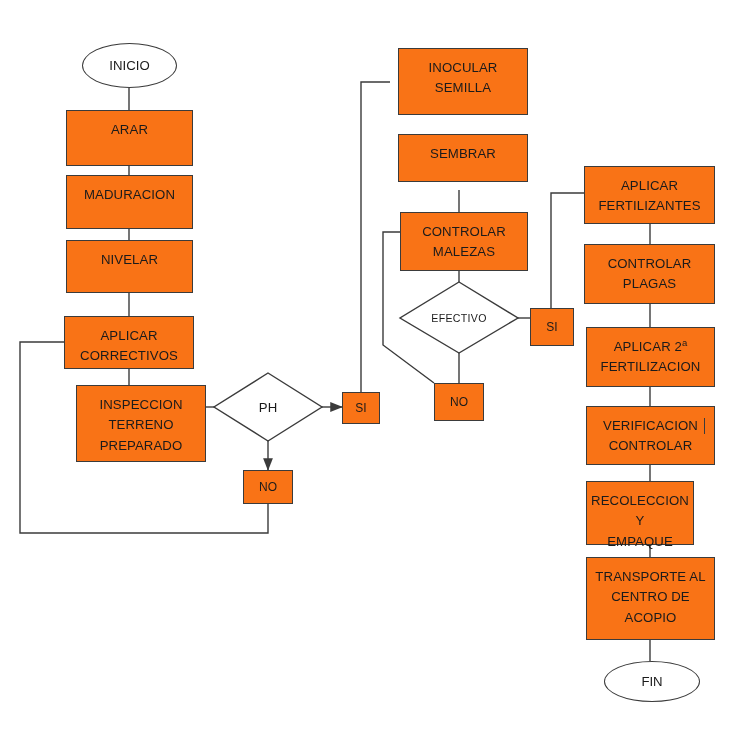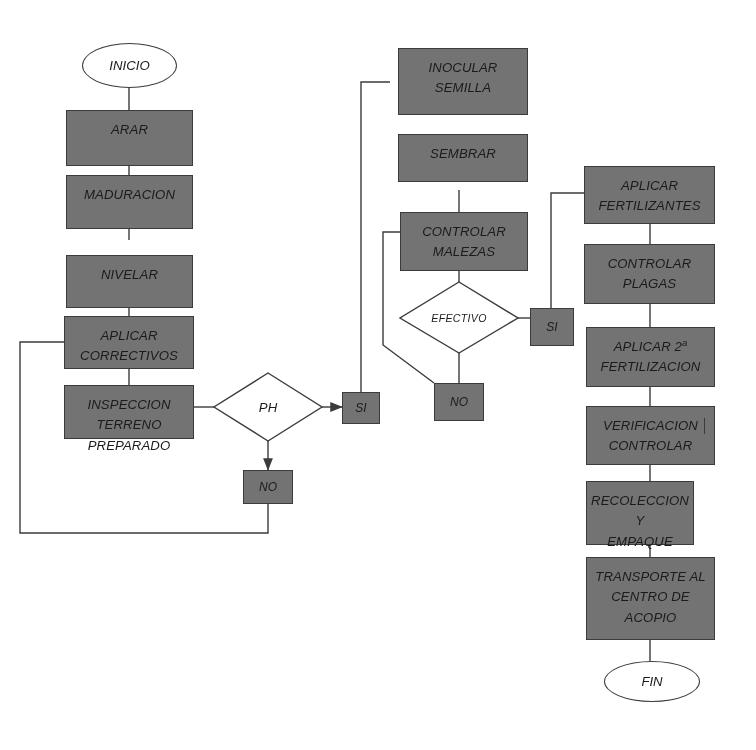--- a/index.html
+++ b/index.html
@@ -2,23 +2,23 @@
 <html><head>
 <meta charset="utf-8">
 <style>
   html,body{margin:0;padding:0;background:#ffffff;}
   body{
     width:756px;height:750px;position:relative;overflow:hidden;
     font-family:"Liberation Sans", sans-serif;
     color:#1b1b1b;
   }
   #flow-canvas{position:absolute;left:0;top:0;width:756px;height:750px;}
-  .node{position:absolute;box-sizing:border-box;display:flex;justify-content:flex-start;font-style:italic;}
+  .node{position:absolute;box-sizing:border-box;display:flex;justify-content:flex-start;}
   .node.box{
-    border:1.4px solid #3b3b3b;background:#737373;
+    border:1.4px solid #3b3b3b;background:#f97316;
     align-items:flex-start;
   }
   .node.box .lbl{
     width:100%;text-align:center;padding-top:9px;
     font-size:13.2px;line-height:1.55;letter-spacing:.1px;
   }
   .node.small{align-items:center;}
   .node.small .lbl{padding-top:0;font-size:12px;}
   .node.terminator{
     border:1.4px solid #3b3b3b;background:#ffffff;border-radius:50%;
@@ -90,32 +90,32 @@
 </div>
 
 <div class="node box" style="left:66px;top:110px;width:127px;height:56px;">
   <span class="lbl">ARAR</span>
 </div>
 
 <div class="node box" style="left:66px;top:175px;width:127px;height:54px;">
   <span class="lbl">MADURACION</span>
 </div>
 
-<div class="node box" style="left:66px;top:240px;width:127px;height:53px;margin-top:15px;">
+<div class="node box" style="left:66px;top:240px;width:127px;height:53px;">
   <span class="lbl">NIVELAR</span>
 </div>
 
 <div class="node box" style="left:64px;top:316px;width:130px;height:53px;">
   <span class="lbl">
     <span>APLICAR</span><br>
     <span>CORRECTIVOS</span>
   </span>
 </div>
 
-<div class="node box" style="left:64px;top:385px;width:130px;height:54px;">
+<div class="node box" style="left:76px;top:385px;width:130px;height:77px;">
   <span class="lbl">
     <span>INSPECCION</span><br>
     <span>TERRENO</span><br>
     <span>PREPARADO</span>
   </span>
 </div>
 
 <div class="node decision big" style="left:214px;top:373px;width:108px;height:68px;">
   <span class="lbl">PH</span>
 </div>

